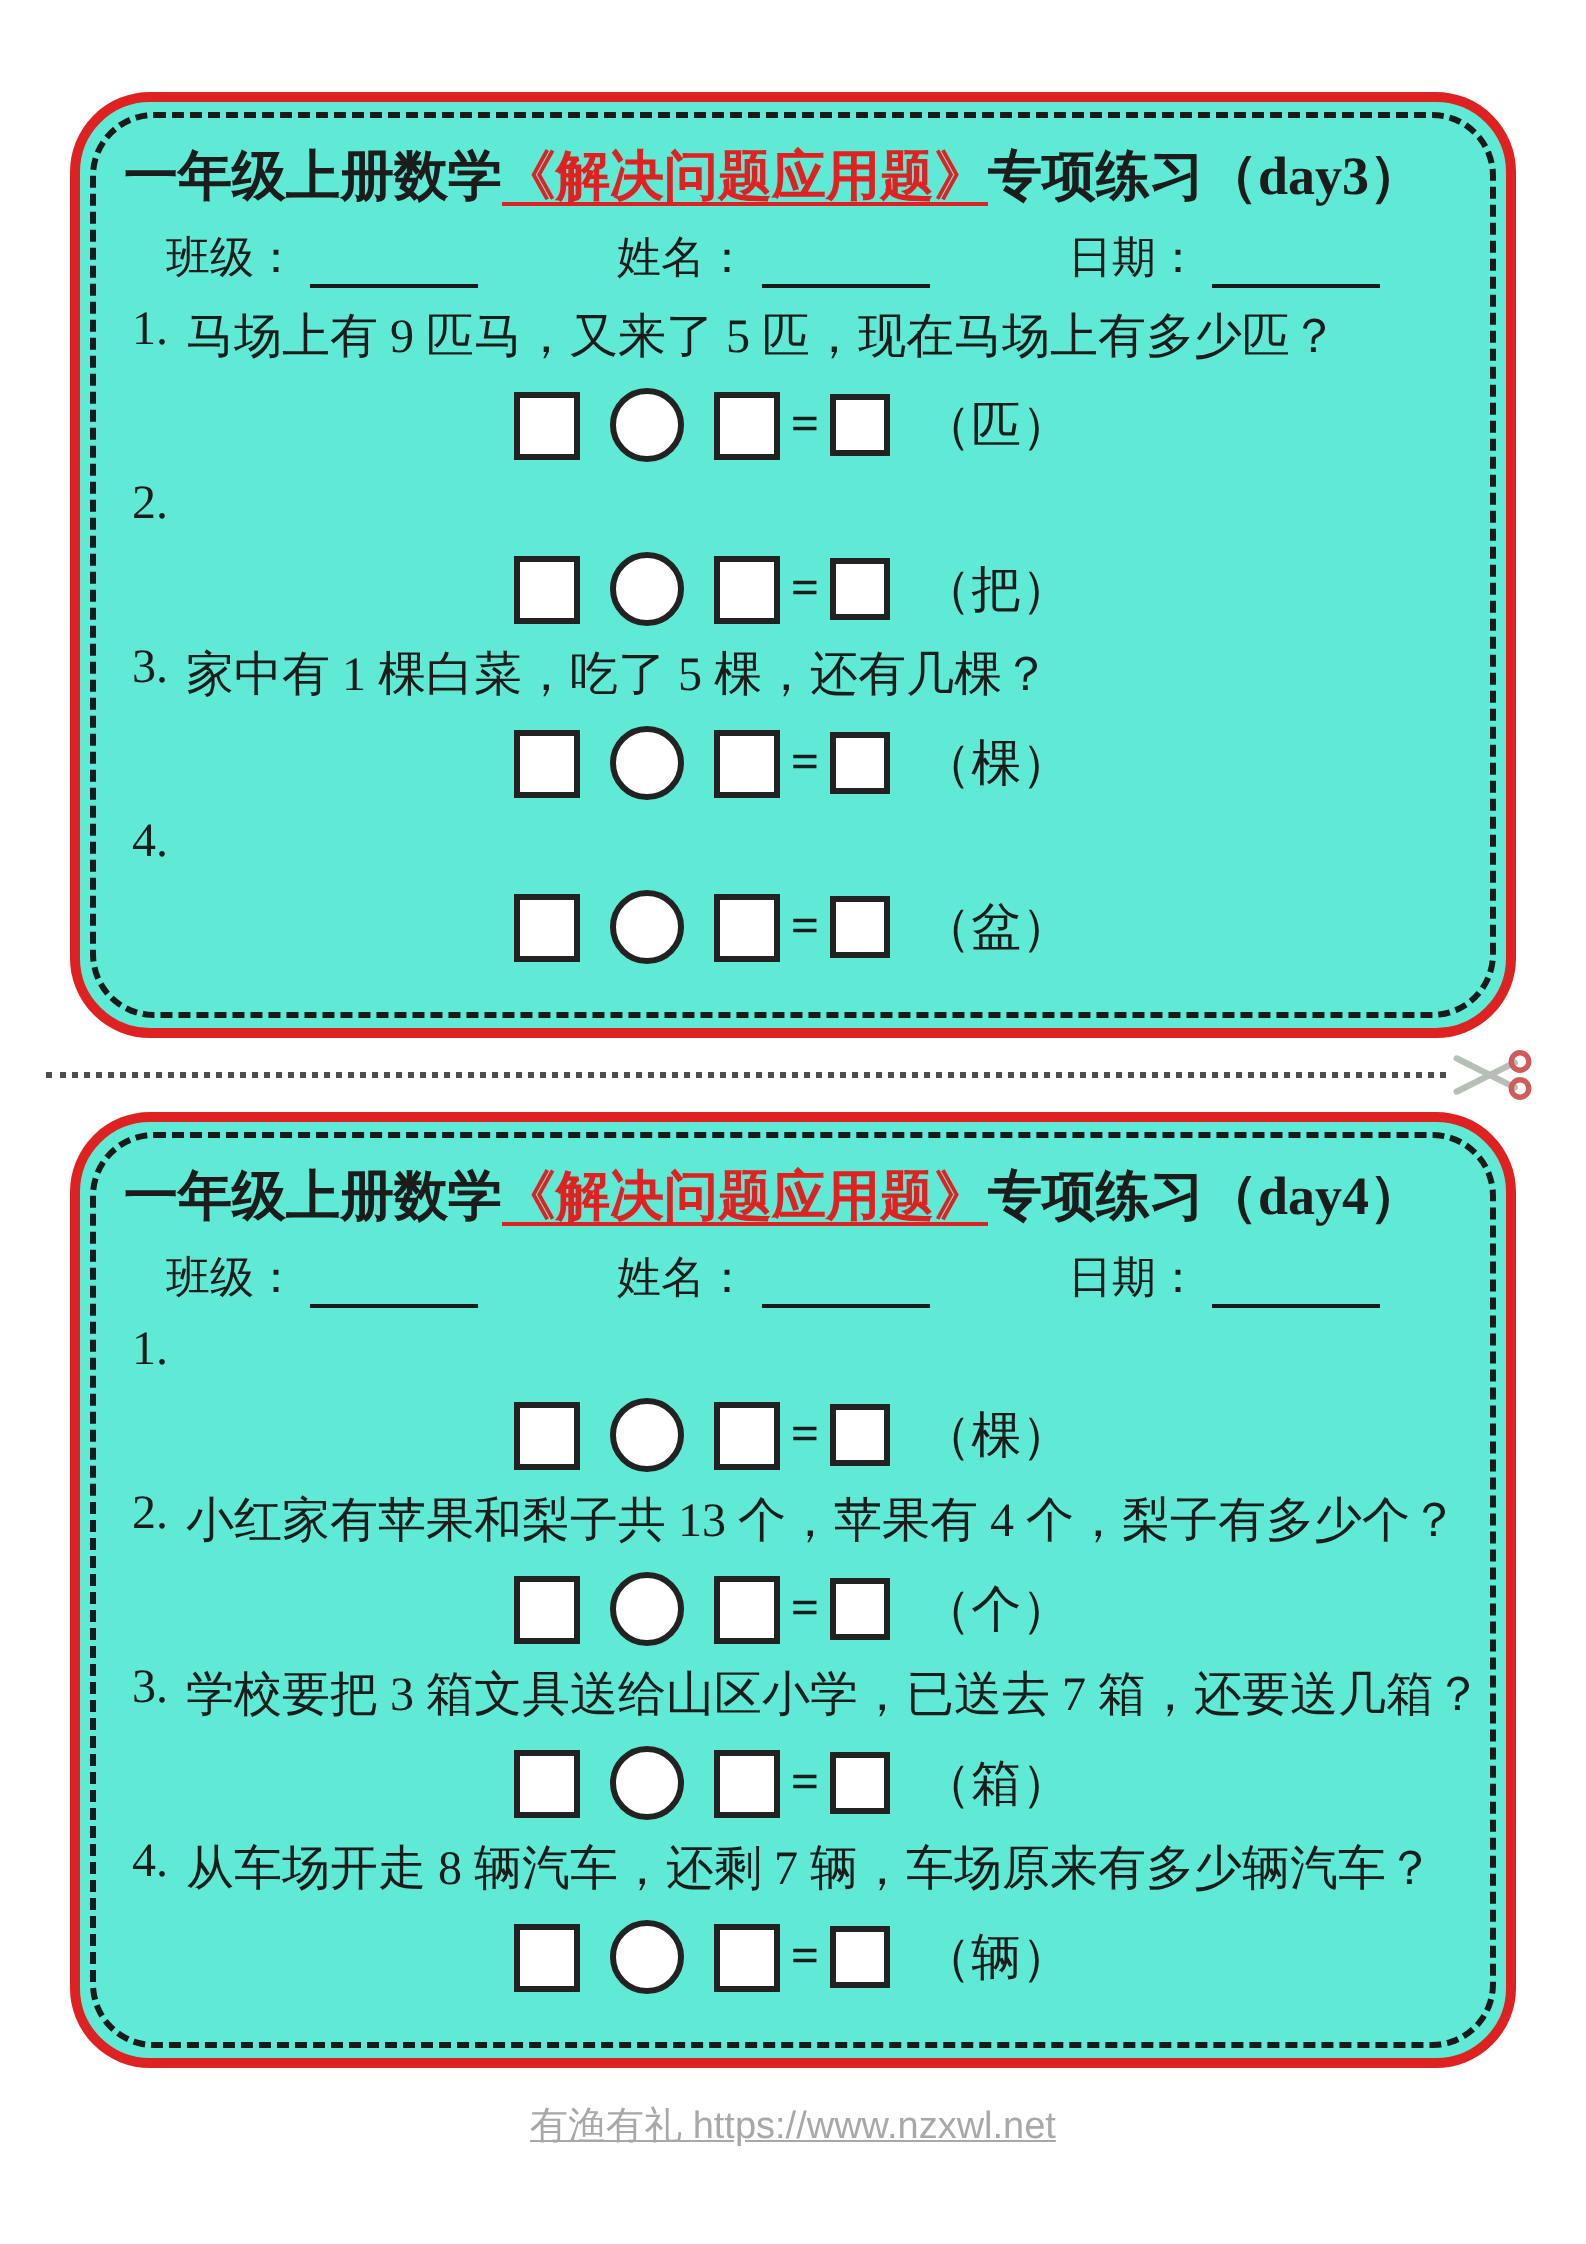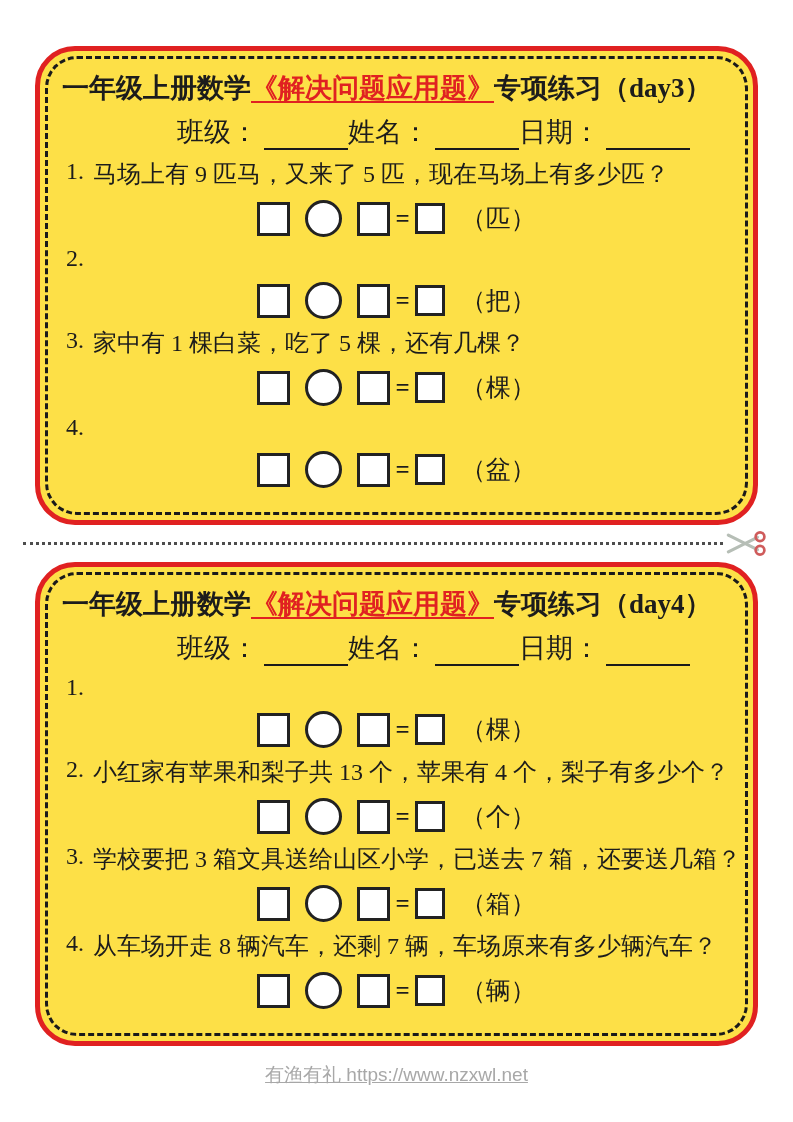--- a/index.html
+++ b/index.html
@@ -10,21 +10,21 @@
     color: #1c1c1c;
     font-family: "Liberation Serif", "DejaVu Serif", serif;
     overflow: hidden;
   }
   .page { padding: 46px 35px 0; }
 
   .card {
     border: 5px solid #e02121;
     border-radius: 40px;
     padding: 5px;
-    background: #fde047;
+    background: #5eead4;
   }
   .card-inner {
     border: 3px dashed #1a1a1a;
     border-radius: 32px;
     padding: 9px 13px 16px 13px;
   }
 
   .title {
     margin: 2px 0 8px 1px;
     font-size: 27px;
@@ -34,23 +34,23 @@
   }
   .title .hl {
     color: #e02121;
     text-decoration: underline;
     text-decoration-thickness: 2px;
     text-underline-offset: 4px;
   }
 
   .labels {
     display: flex;
-    justify-content: flex-end;
+    justify-content: space-between;
     align-items: flex-end;
-    font-size: 27px;
+    font-size: 22px;
     padding: 0 42px 0 22px;
     margin-bottom: 2px;
   }
   .lab { white-space: nowrap; }
   .blank {
     display: inline-block;
     width: 84px;
     height: 26px;
     border-bottom: 2px solid #1a1a1a;
     margin-left: 6px;

